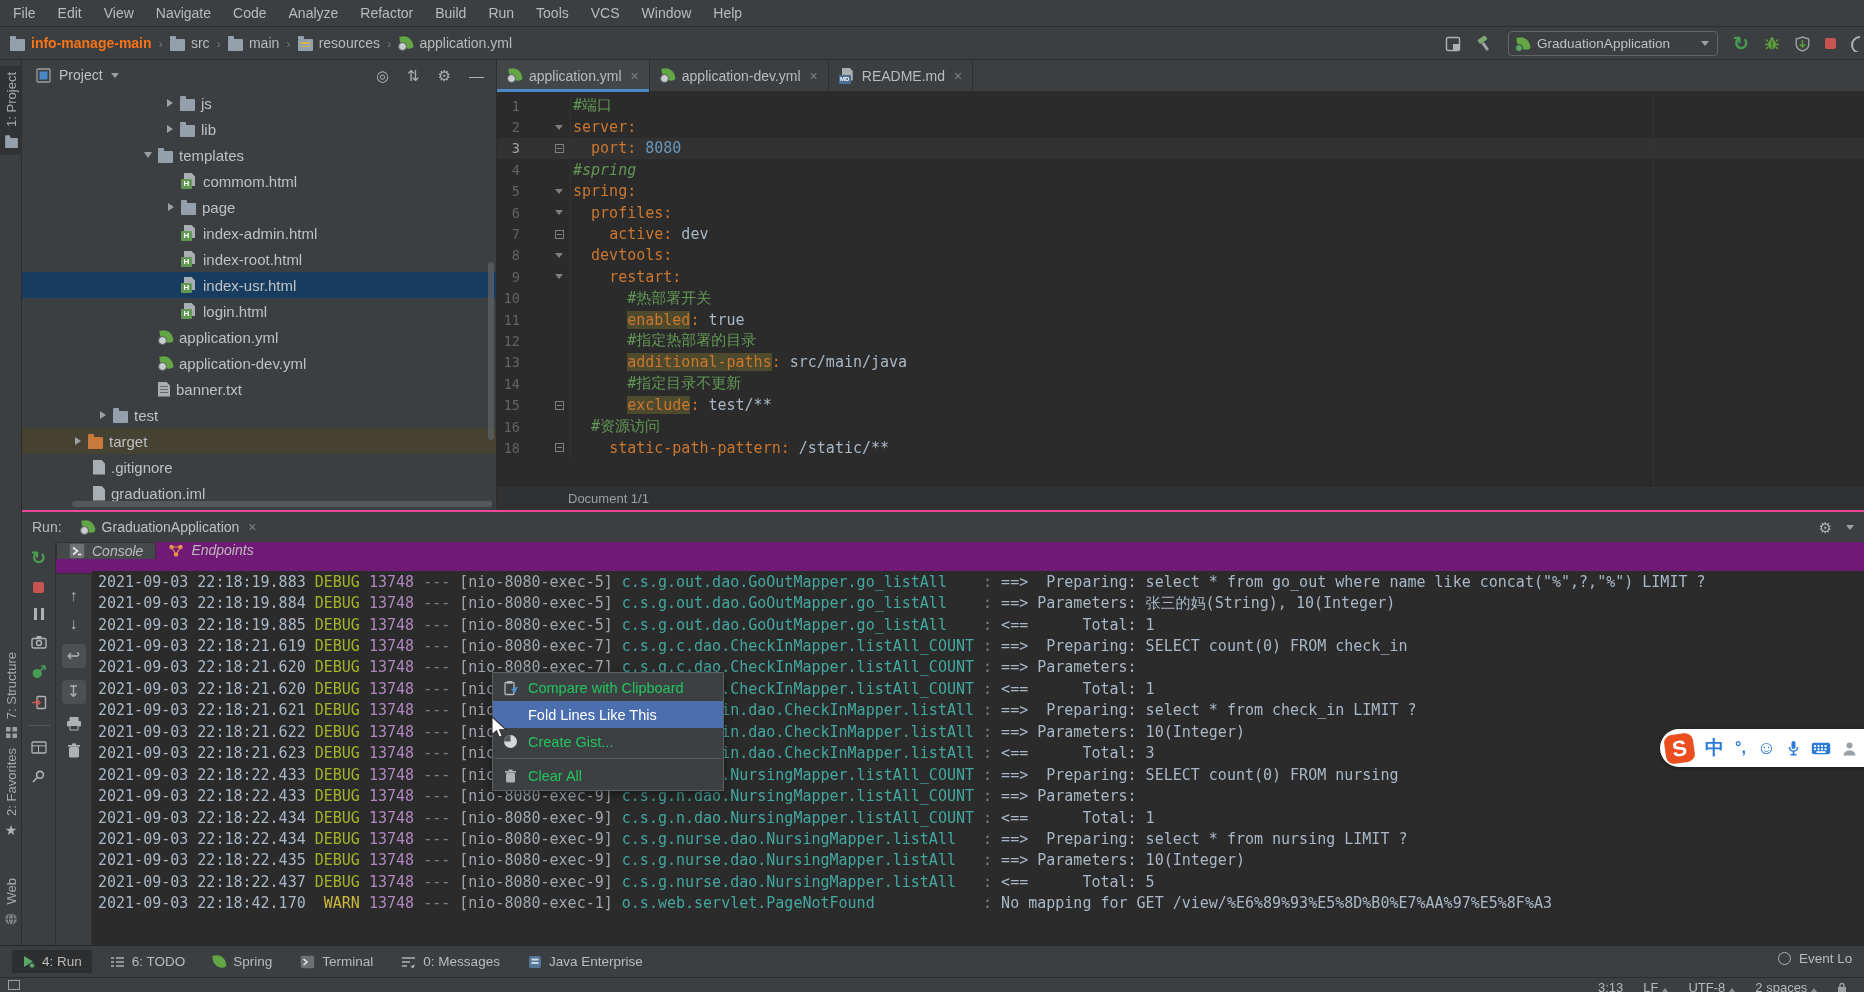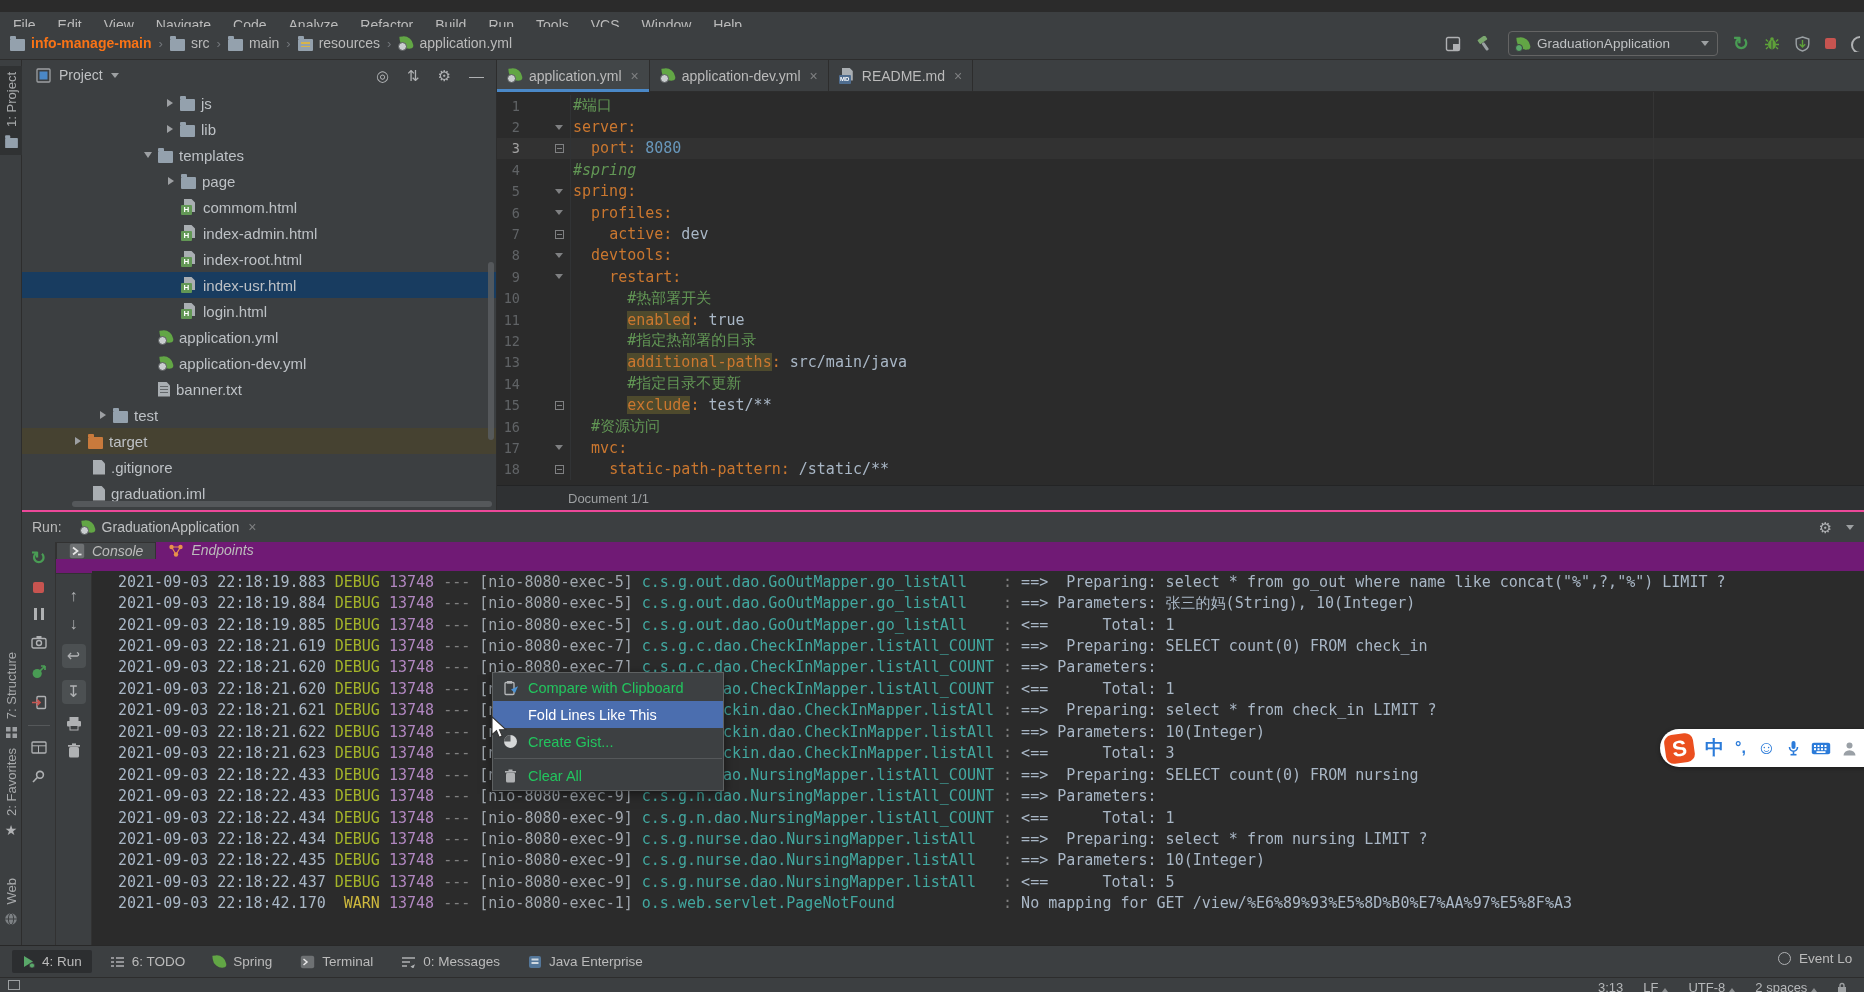--- a/index.html
+++ b/index.html
@@ -3,21 +3,21 @@
 <meta charset="utf-8">
 <style>
   html,body{margin:0;padding:0;background:#1e1e1e;}
   #app{position:relative;width:1864px;height:992px;overflow:hidden;background:#2b2b2b;
        font-family:"Liberation Sans",sans-serif;color:#bbbbbb;-webkit-font-smoothing:antialiased;}
   .abs{position:absolute;}
   .mono{font-family:"DejaVu Sans Mono",monospace;}
   .icon{display:inline-flex;align-items:center;justify-content:center;flex:none;}
 
   
-  .menubar{left:0;top:12px;width:1864px;height:27px;background:#3c3f41;border-bottom:1px solid #2d2d2d;display:flex;align-items:center;padding-left:2px;box-sizing:border-box;}
+  .menubar{left:0;top:0;width:1864px;height:27px;background:#3c3f41;border-bottom:1px solid #2d2d2d;display:flex;align-items:center;padding-left:2px;box-sizing:border-box;}
   .menu-item{padding:0 11px;font-size:14px;color:#bbbbbb;line-height:26px;}
 
   
   .navbar{left:0;top:27px;width:1864px;height:33px;background:#3c3f41;border-bottom:1px solid #2d2d2d;box-sizing:border-box;display:flex;align-items:center;}
   .crumbs{display:flex;align-items:center;gap:7px;padding-left:10px;font-size:14px;}
   .crumb{display:flex;align-items:center;gap:6px;color:#bbbbbb;}
   .crumb.first .crumb-label{font-weight:bold;color:#f97316;}
   .crumb-sep{color:#72767a;font-size:13px;}
   .nav-right{position:absolute;right:4px;top:0;height:33px;display:flex;align-items:center;gap:15px;}
   .runconfig{height:25px;border:1px solid #646464;border-radius:4px;background:#3c3f41;display:flex;align-items:center;gap:7px;padding:0 8px;min-width:210px;box-sizing:border-box;}
@@ -102,21 +102,21 @@
   .rp-right{flex:1;display:flex;flex-direction:column;min-width:0;}
   .rp-tabs{height:32px;display:flex;align-items:flex-start;flex:none;background:#701a75;border-bottom:1px solid #323232;box-sizing:border-box;font-style:italic;}
   .rp-tabbtn{display:flex;align-items:center;gap:7px;padding:0 12px;font-size:14px;color:#bbbbbb;}
   .rp-tabbtn.active{background:#46494b;border:1px solid #323232;border-bottom:none;}
   .rp-bottom{flex:1;display:flex;min-height:0;}
   .rp-col2{width:36px;background:#3c3f41;border-right:1px solid #323232;display:flex;flex-direction:column;align-items:center;padding-top:14px;gap:12px;flex:none;box-sizing:border-box;}
   .tool-box{width:24px;height:24px;display:flex;align-items:center;justify-content:center;border-radius:4px;}
   .tool-box.on{background:#4c5052;}
   .i-pause{width:10px;height:12px;border-left:3px solid #afb1b3;border-right:3px solid #afb1b3;box-sizing:border-box;}
   .sep-h{width:22px;border-top:1px solid #55585a;}
-  .console{flex:1;background:#2b2b2b;overflow:hidden;position:relative;padding-left:26px;margin-top:-3px;}
+  .console{flex:1;background:#2b2b2b;overflow:hidden;position:relative;padding-left:6px;margin-top:-3px;}
   .log-line{height:21.45px;font-size:15px;white-space:pre;display:flex;align-items:center;}
   .lg-t{color:#a9b7c6;} .lg-debug{color:#a4b429;} .lg-warn{color:#cfba3e;}
   .lg-pid{color:#b187c0;} .lg-sep{color:#808080;} .lg-th{color:#9fa6ad;}
   .lg-lg{color:#42a8a0;} .lg-msg{color:#a9b7c6;}
 
   
   .twbar{left:0;top:945px;width:1864px;height:32px;background:#3c3f41;border-top:1px solid #282828;display:flex;align-items:center;padding-left:12px;box-sizing:border-box;gap:8px;}
   .tw-btn{display:flex;align-items:center;gap:7px;font-size:13.5px;color:#bbbbbb;padding:4px 10px;border-radius:2px;}
   .tw-btn.active{background:#2c2e30;}
   .eventlog{position:absolute;left:1778px;top:951px;display:flex;align-items:center;gap:8px;font-size:13.5px;color:#bbbbbb;width:86px;overflow:hidden;white-space:nowrap;}
@@ -300,30 +300,30 @@
           <span class="icon i-folder"></span>
           <span class="tree-label">lib</span>
         </div>
         <div class="tree-row" style="padding-left: 116px;">
           <span class="arr">
             <span class="arr-e"></span>
           </span>
           <span class="icon i-folder"></span>
           <span class="tree-label">templates</span>
         </div>
+        <div class="tree-row" style="padding-left: 159px;">
+          <span class="icon i-html"></span>
+          <span class="tree-label">commom.html</span>
+        </div>
         <div class="tree-row" style="padding-left: 139px;">
           <span class="arr">
             <span class="arr-c"></span>
           </span>
           <span class="icon i-folder"></span>
           <span class="tree-label">page</span>
-        </div>
-        <div class="tree-row" style="padding-left: 159px;">
-          <span class="icon i-html"></span>
-          <span class="tree-label">commom.html</span>
         </div>
         <div class="tree-row" style="padding-left: 159px;">
           <span class="icon i-html"></span>
           <span class="tree-label">index-admin.html</span>
         </div>
         <div class="tree-row" style="padding-left: 159px;">
           <span class="icon i-html"></span>
           <span class="tree-label">index-root.html</span>
         </div>
         <div class="tree-row selected" style="padding-left: 159px;">
@@ -482,27 +482,20 @@
             <span class="ln">15</span>
             <span class="fold">
               <span class="fold-m"></span>
             </span>
             <span class="code"><span class="">      </span><span class="s-khl">exclude</span><span class="s-k">:</span><span class="s-v"> test/**</span></span>
           </div>
           <div class="ed-line">
             <span class="ln">16</span>
             <span class="fold"></span>
             <span class="code"><span class="">  </span><span class="s-c">#资源访问</span></span>
-          </div>
-          <div class="ed-line">
-            <span class="ln">17</span>
-            <span class="fold">
-              <span class="fold-v"></span>
-            </span>
-            <span class="code"><span class="">  </span><span class="s-k">mvc:</span></span>
           </div>
           <div class="ed-line">
             <span class="ln">18</span>
             <span class="fold">
               <span class="fold-m"></span>
             </span>
             <span class="code"><span class="">    </span><span class="s-k">static-path-pattern:</span><span class="s-v"> /static/**</span></span>
           </div>
         </div>
     </div>

